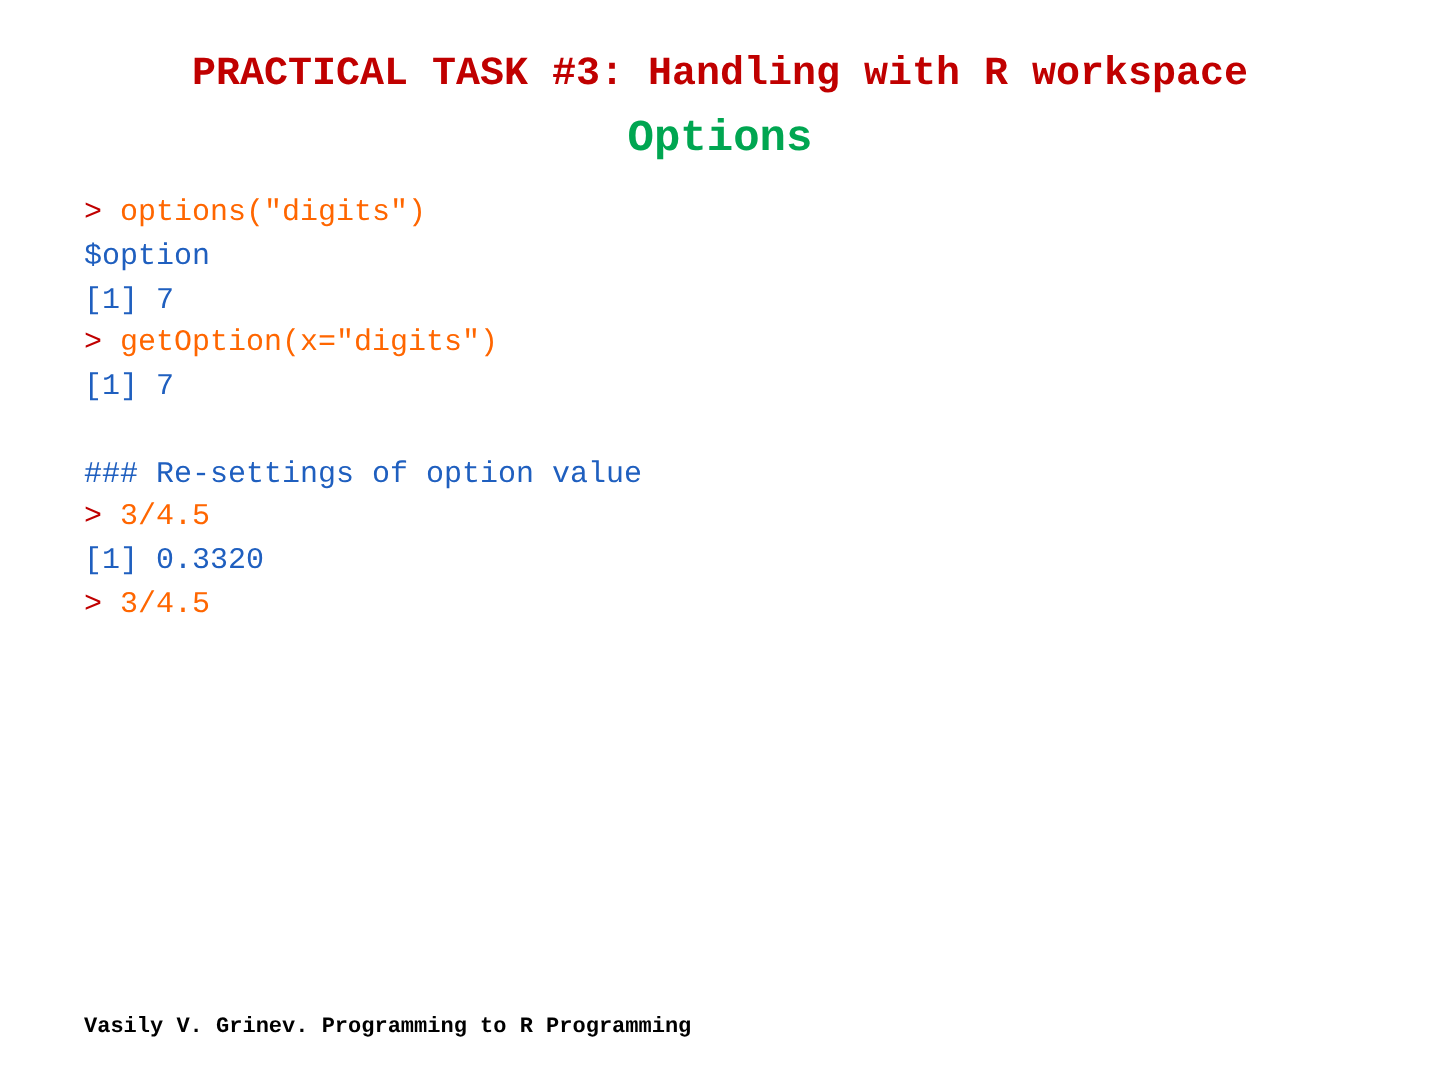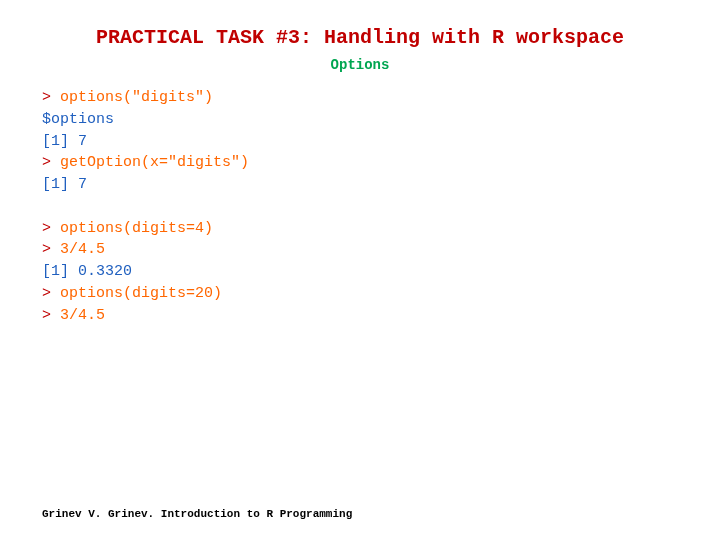--- a/index.html
+++ b/index.html
@@ -13,21 +13,21 @@
     }
     .title {
       color: #c00000;
       font-size: 20px;
       font-weight: bold;
       text-align: center;
       padding-top: 26px;
     }
     .subtitle {
       color: #00a651;
-      font-size: 14px;
+      font-size: 22px;
       font-weight: bold;
       text-align: center;
       margin-top: 8px;
     }
     .code-block {
       margin-left: 42px;
       margin-top: 14px;
       font-size: 15px;
       line-height: 1.45;
     }
@@ -48,35 +48,30 @@
 </head>
 <body>
 
 <div class="title">PRACTICAL TASK #3: Handling with R workspace</div>
 <div class="subtitle">Options</div>
 
 <div class="code-block">
   <div>
     <span class="prompt">&gt;</span><span class="cmd"> options("digits")</span>
   </div>
-  <div class="out">$options</div>
+  <div class="out">$option</div>
   <div class="out">[1] 7</div>
   <div>
     <span class="prompt">&gt;</span><span class="cmd"> getOption(x="digits")</span>
   </div>
   <div class="out">[1] 7</div>
   <div class="blank"></div>
-  <div>
-    <span class="prompt">&gt;</span><span class="cmd"> options(digits=4)</span>
-  </div>
+  <div class="comment">### Re-settings of option value</div>
   <div>
     <span class="prompt">&gt;</span><span class="cmd"> 3/4.5</span>
   </div>
   <div class="out">[1] 0.3320</div>
   <div>
-    <span class="prompt">&gt;</span><span class="cmd"> options(digits=20)</span>
-  </div>
-  <div>
     <span class="prompt">&gt;</span><span class="cmd"> 3/4.5</span>
   </div>
 </div>
 
-<div class="footer">Grinev V. Grinev. Introduction to R Programming</div>
+<div class="footer">Vasily V. Grinev. Programming to R Programming</div>
 
 </body></html>

